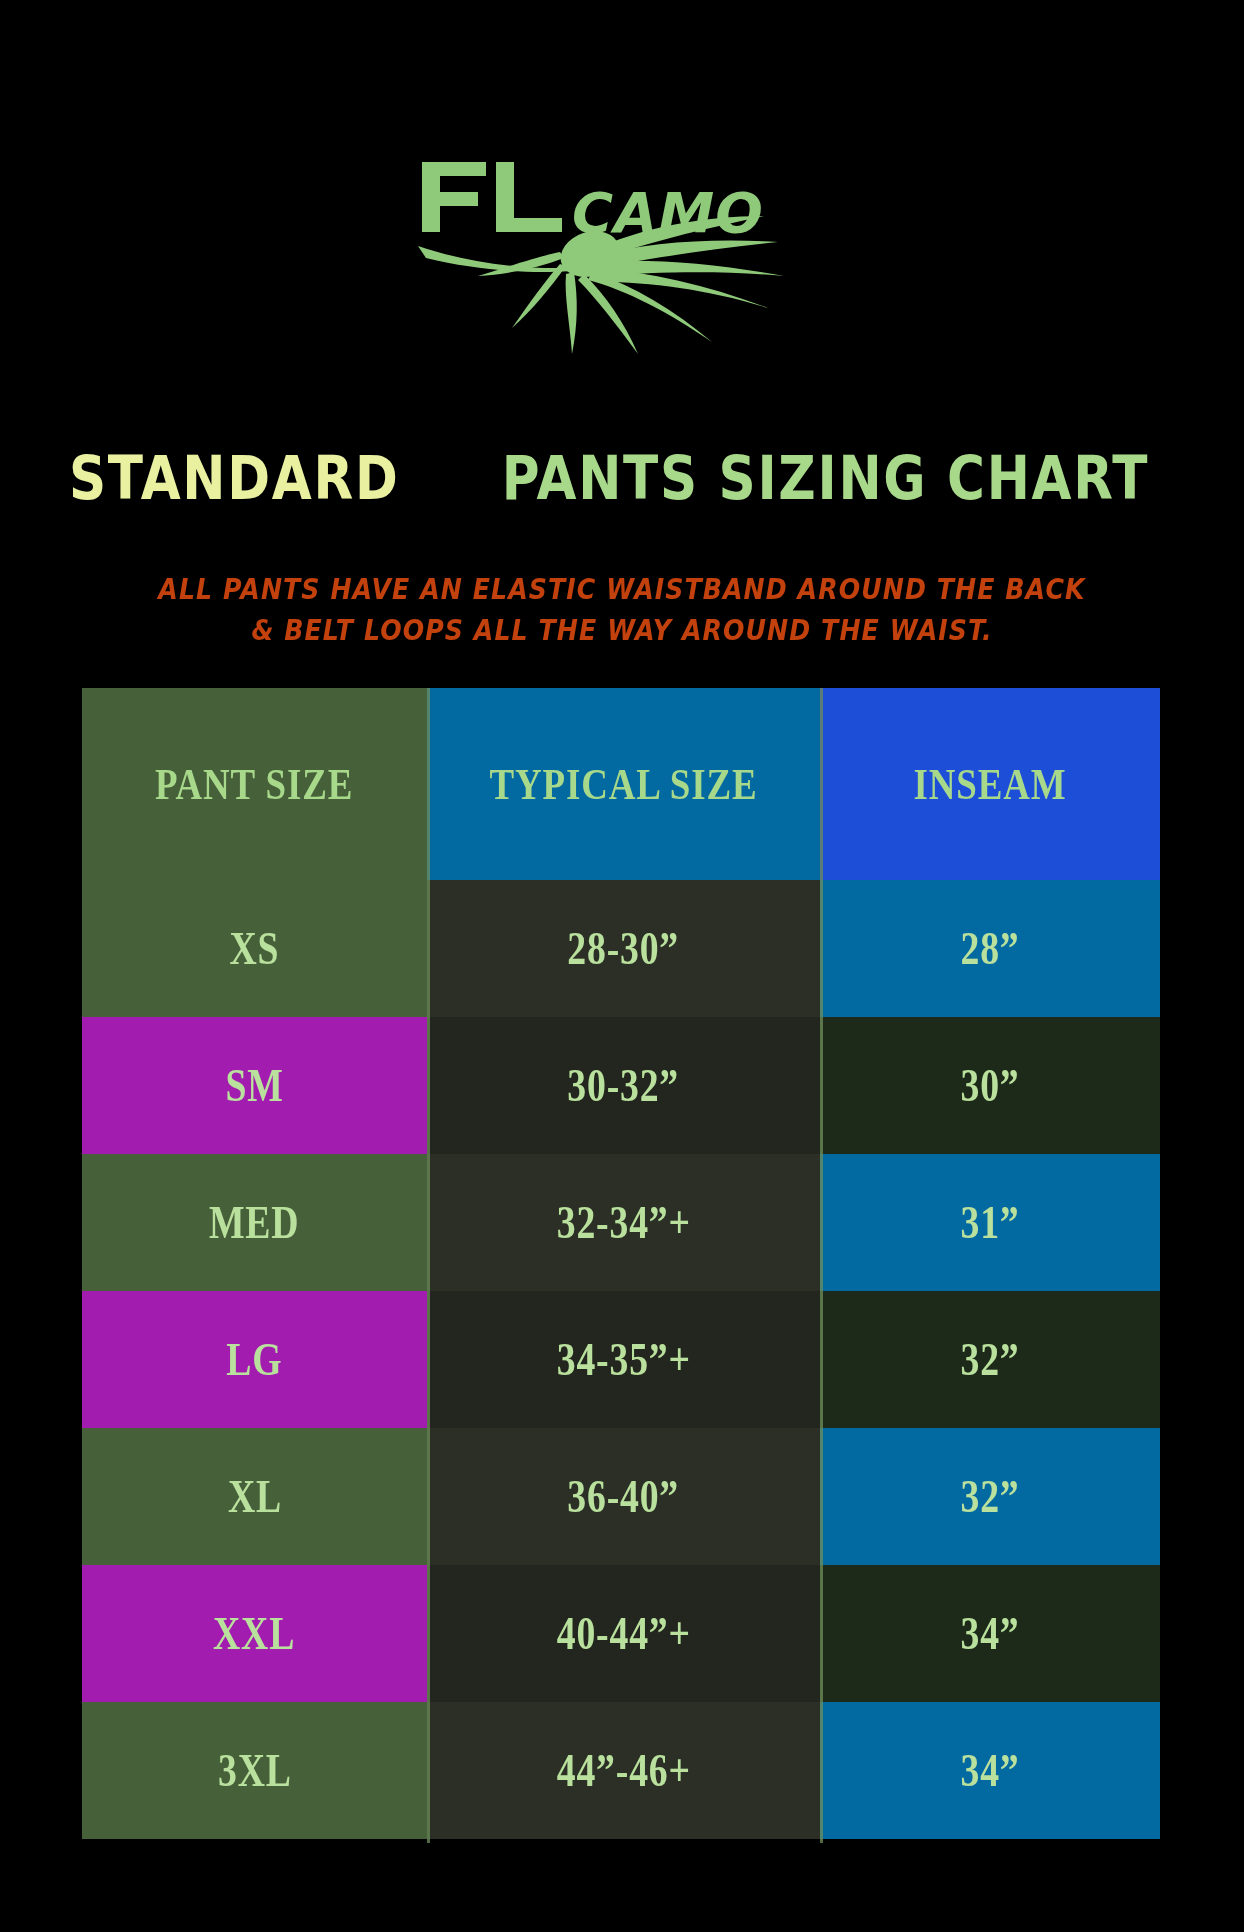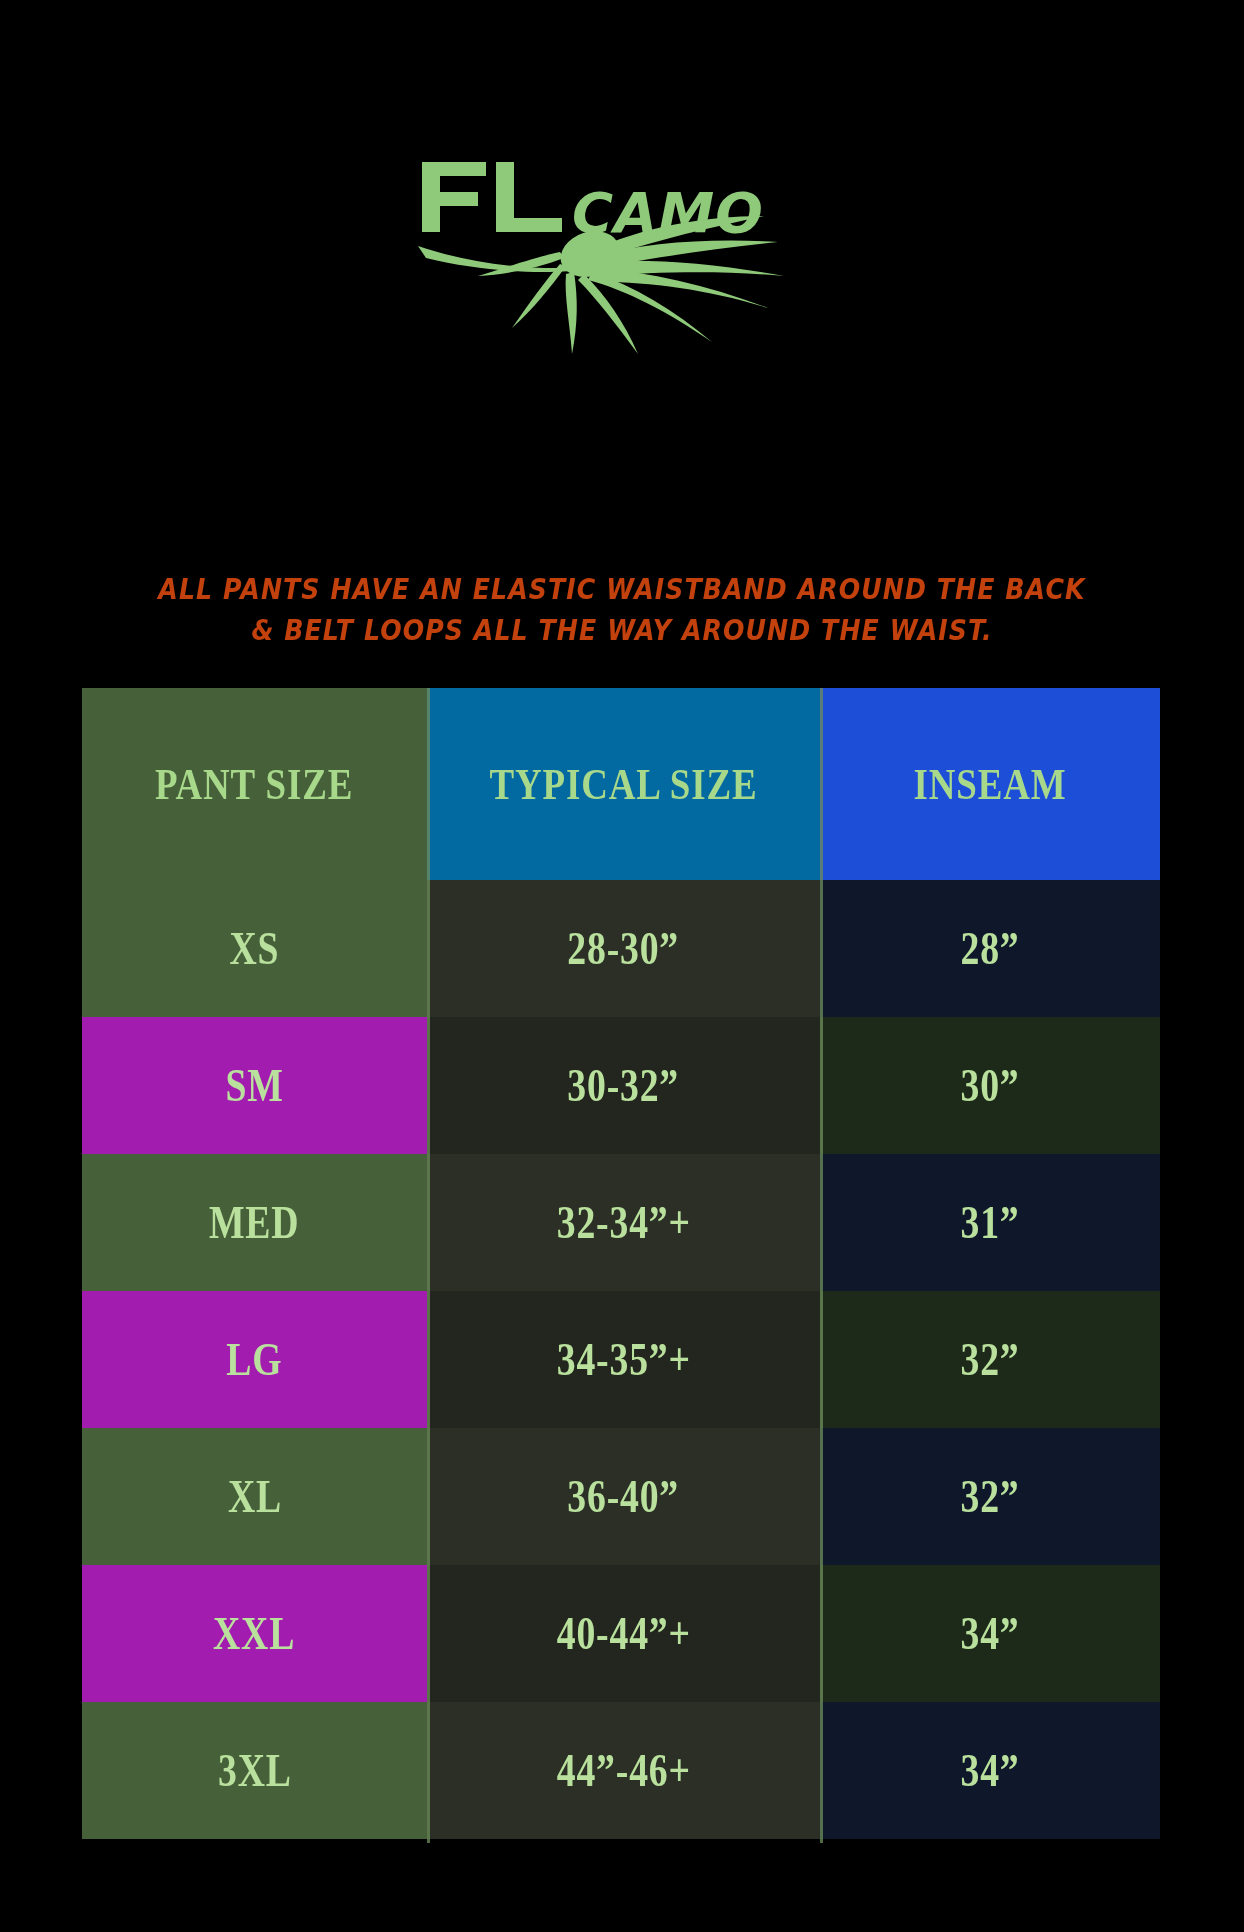--- a/index.html
+++ b/index.html
@@ -104,21 +104,21 @@
     font-size: 46px;
     letter-spacing: 1px;
     color: #b9e09c;
   }
   .cell-inner { display: inline-block; transform: scaleX(0.82); }
   .cell-inner-head { display: inline-block; transform: scaleX(0.84); }
 
   
   .col1 { background: #46603a; }
   .col2 { background: #2b2f26; }
-  .col3 { background: #0f172a; }
+  .col3 { background: #0369a1; }
 
   
   tr.alt .col1 { background: #a21caf; }
   tr.alt .col2 { background: #22261e; }
   tr.alt .col3 { background: #1d2a1a; }
 
   thead .col1 { background: #46603a; }
   thead .col2 { background: #0369a1; }
   thead .col3 { background: #1d4ed8; }
 
@@ -161,20 +161,24 @@
         <path d="M184,118 C238,122 298,136 356,158 C298,140 240,132 188,132 Z"></path>
         <path d="M180,122 C222,136 262,160 300,192 C256,162 214,140 176,130 Z"></path>
         <path d="M172,124 C194,146 212,172 226,204 C204,174 184,148 166,130 Z"></path>
         <path d="M162,122 C166,148 166,174 160,204 C158,174 152,146 154,124 Z"></path>
         <path d="M154,116 C138,138 122,158 100,178 C118,152 134,130 148,114 Z"></path>
         <path d="M152,108 C126,118 98,124 66,126 C98,116 128,106 148,102 Z"></path>
       </g>
     </svg>
   </div>
 
+  <div class="title">
+    <span class="word-standard">STANDARD</span>
+    <span class="word-rest">PANTS SIZING CHART</span>
+  </div>
 
   <div class="subtitle">
     <span>ALL PANTS HAVE  AN ELASTIC WAISTBAND AROUND THE BACK</span>
     <span>&amp; BELT LOOPS ALL THE WAY AROUND THE WAIST.</span>
   </div>
 
   <table class="table">
     <colgroup>
       <col class="c1">
         <col class="c2">

